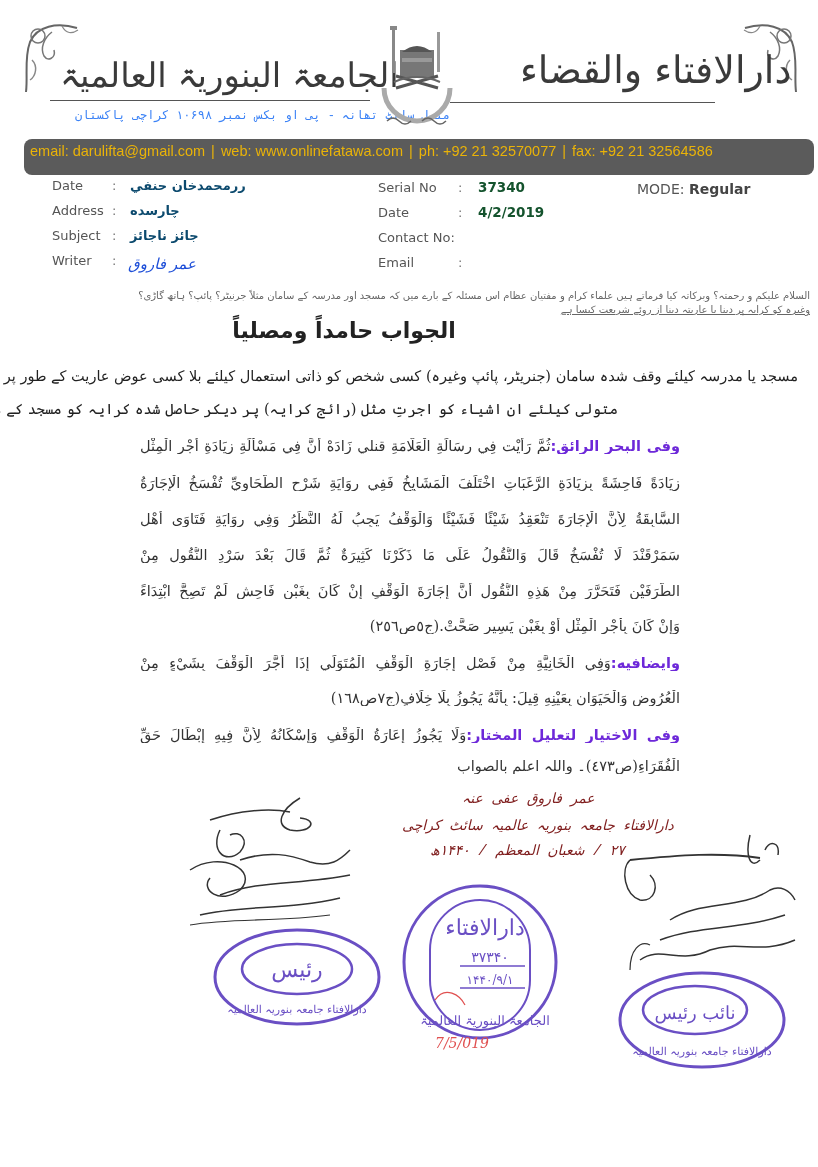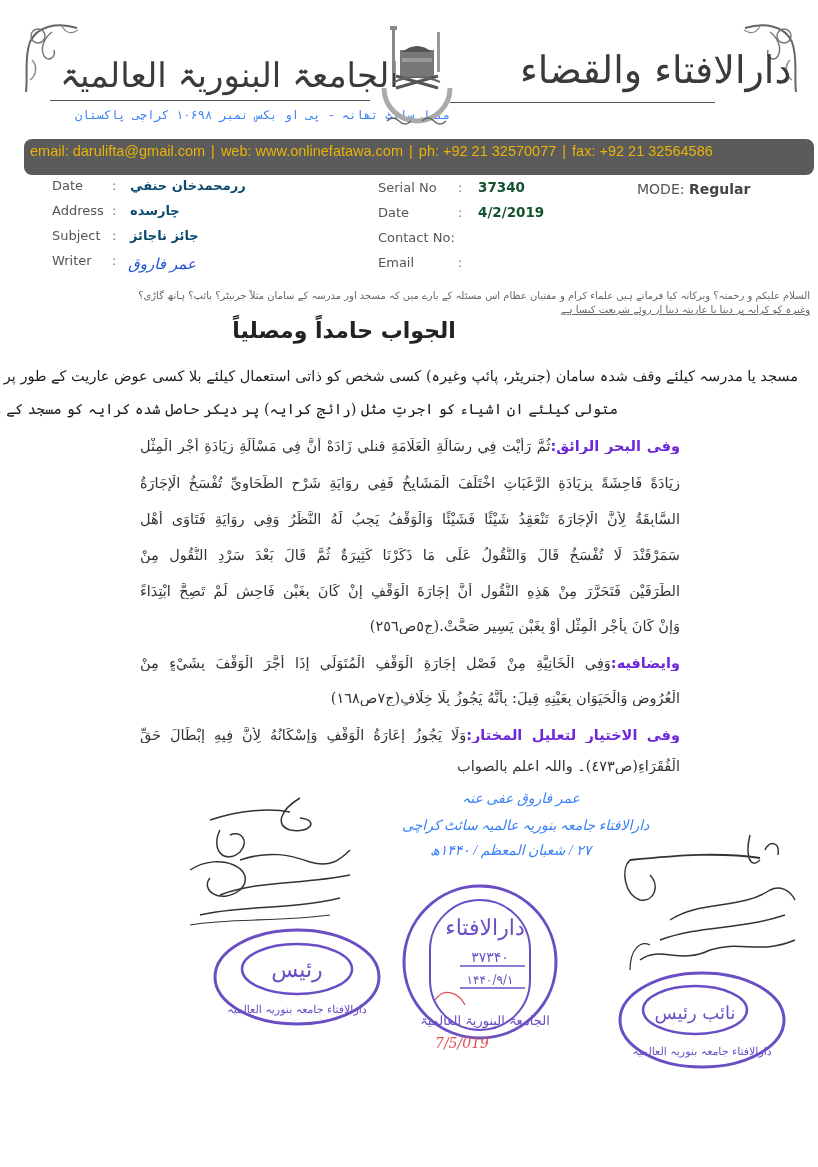--- a/index.html
+++ b/index.html
@@ -31,21 +31,21 @@
   .mode b { color: #444; }
   .writer-sign { position: absolute; left: 128px; top: 255px; font-family: Liberation Sans, sans-serif; font-style: italic; font-size: 15px; color: #1d4ed8; direction: rtl; }
   
   .question { position: absolute; left: 30px; width: 780px; font-size: 10px; color: #666; direction: rtl; text-align: right; line-height: 15px; }
   
   .answer-heading { position: absolute; left: 0; width: 688px; top: 318px; text-align: center; font-family: "DejaVu Sans", sans-serif; font-weight: bold; font-size: 22px; color: #222; direction: rtl; }
   .urdu-line { position: absolute; font-family: "DejaVu Serif", serif; font-size: 14.5px; color: #222; direction: rtl; white-space: nowrap; text-align: right; }
   .arabic-line { position: absolute; left: 140px; width: 540px; font-family: "DejaVu Serif", serif; font-size: 14.5px; color: #333; direction: rtl; white-space: nowrap; text-align: justify; text-align-last: justify; overflow: hidden; }
   .arabic-line.last { text-align-last: right; }
   .arabic-line b { font-family: "DejaVu Sans", sans-serif; color: #6d28d9; }
-  .sig-text { position: absolute; font-family: Liberation Serif, serif; font-style: italic; font-size: 14px; color: #3b82f6; direction: rtl; white-space: nowrap; }
+  .sig-text { position: absolute; font-family: Liberation Mono, monospace; font-style: italic; font-size: 14px; color: #7f1d1d; direction: rtl; white-space: nowrap; }
   .stamp-text { font-family: "DejaVu Serif", serif; fill: #6a4fc4; }
 </style>
 </head>
 <body>
 
 <div>
 
   <svg class="ornament" style="left:22px; top:20px;" viewBox="0 0 60 75">
     <path d="M55 8 C35 2 15 6 8 22 C2 38 6 55 4 72" fill="none" stroke="#666" stroke-width="2"></path>
     <path d="M30 12 C22 18 18 28 22 36 C26 42 34 38 32 30" fill="none" stroke="#777" stroke-width="1.5"></path>

